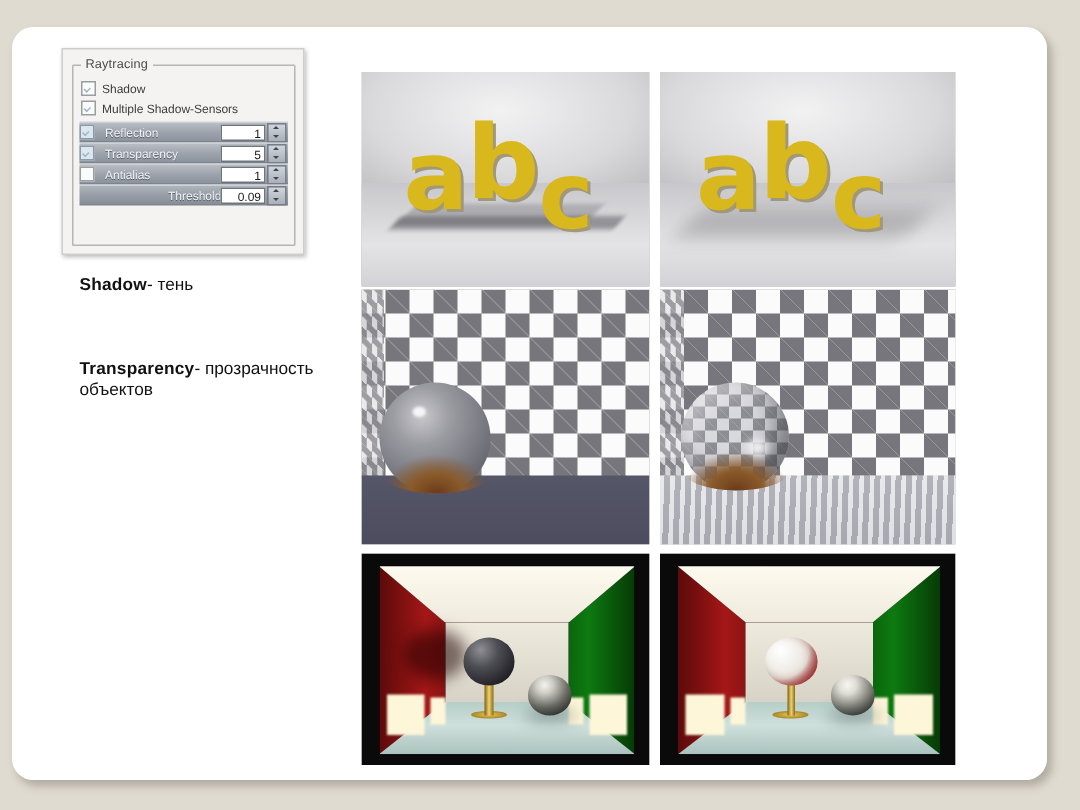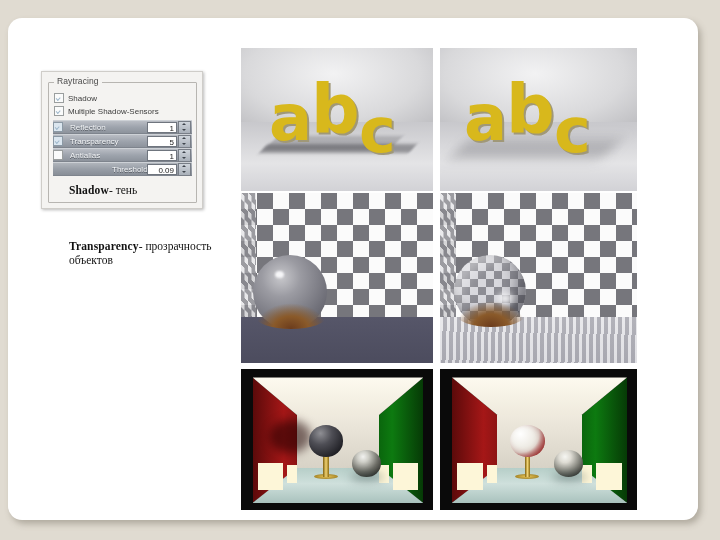--- a/index.html
+++ b/index.html
@@ -13,21 +13,20 @@
     background:#ffffff;border-radius:14px;
     box-shadow:3px 4px 6px rgba(120,112,100,.45);
   }
 
   
   .panel{
     position:absolute;left:33px;top:14px;width:160px;height:136px;
     background:#f4f3f1;
     border:1px solid #cfcdc9;
     box-shadow:1px 1px 3px rgba(0,0,0,.28);
-    margin-top:39px;
   }
   .groupbox{
     position:absolute;left:6px;top:10px;right:5px;bottom:5px;
     border:1px solid #b7b5b1;border-radius:1px;
   }
   .group-title{
     position:absolute;left:5px;top:-7px;
     background:#f4f3f1;padding:0 3px;
     font-size:8.5px;color:#4a4a4a;letter-spacing:.1px;
   }
@@ -79,21 +78,21 @@
   }
   .spin:before{top:1.5px;border-bottom:2.4px solid #3f454d;}
   .spin:after{bottom:1.5px;border-top:2.4px solid #3f454d;}
   .val-row.plain{
     background:linear-gradient(to bottom,#b0b5bc 0%,#989ea7 50%,#888e97 100%);
     padding-left:44px;
   }
 
   
   .textcol{position:absolute;left:45px;top:165px;width:195px;}
-  .para{margin:0 0 6px 16px;font-size:11.5px;color:#111;line-height:14.2px;font-family:Liberation Serif, serif;}
+  .para{margin:0 0 6px 0;font-size:11.5px;color:#111;line-height:14.2px;}
   .para b{font-weight:bold;letter-spacing:.15px;}
   .sp{height:12px;}
 
   
   .shot{position:absolute;overflow:hidden;background:#cfcfcf;}
   .r1a{left:233px;top:30px;width:192px;height:143px;}
   .r1b{left:432px;top:30px;width:197px;height:143px;}
   .r2a{left:233px;top:175px;width:192px;height:170px;}
   .r2b{left:432px;top:175px;width:197px;height:170px;}
   .r3a{left:233px;top:351px;width:192px;height:141px;}

